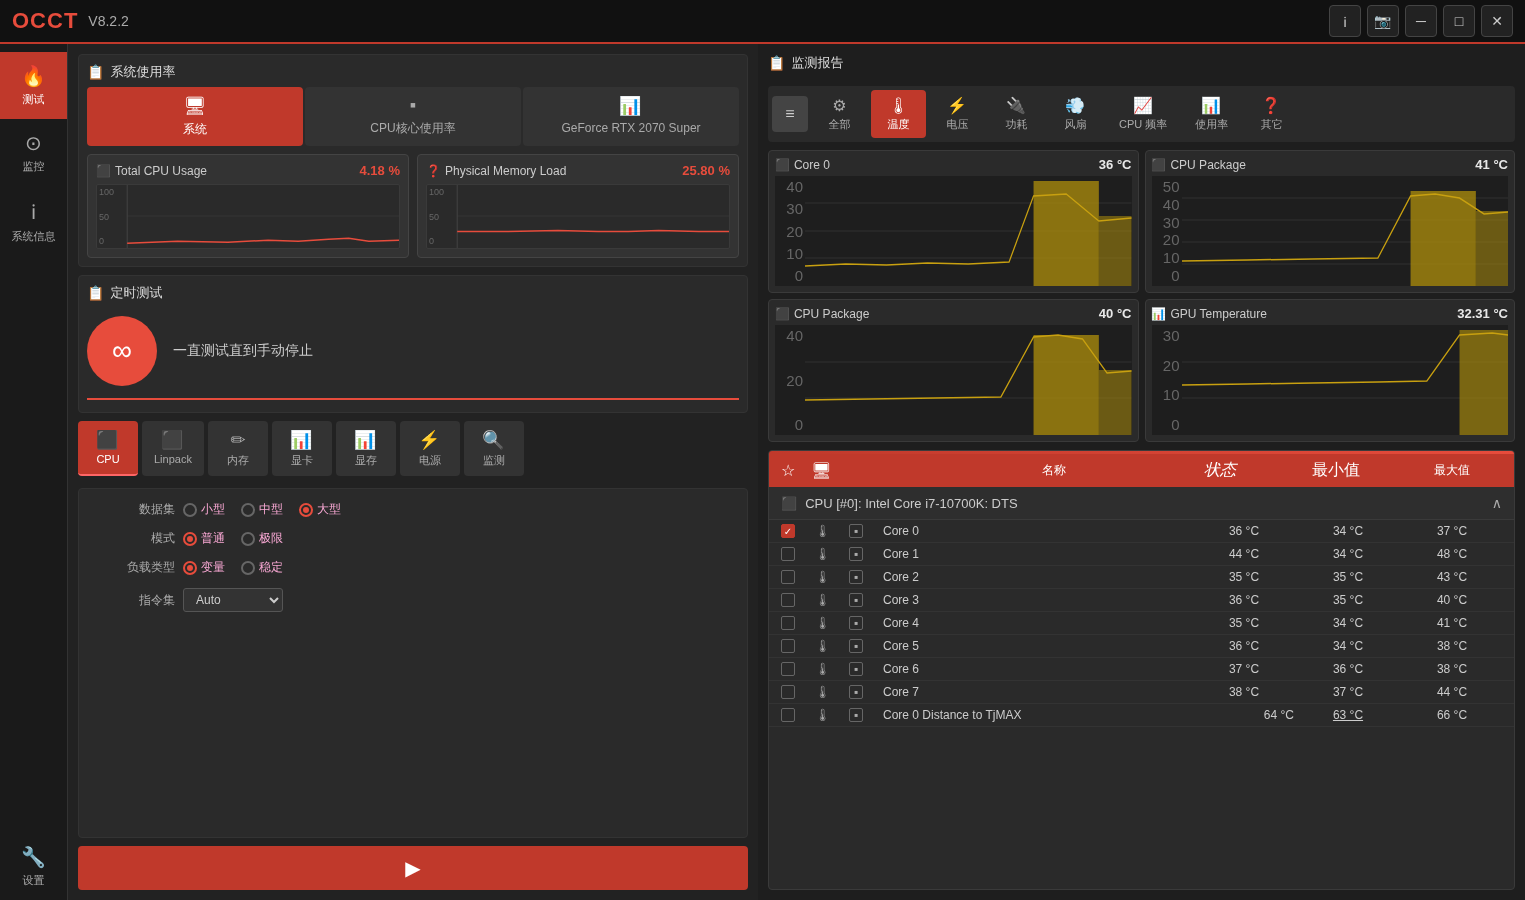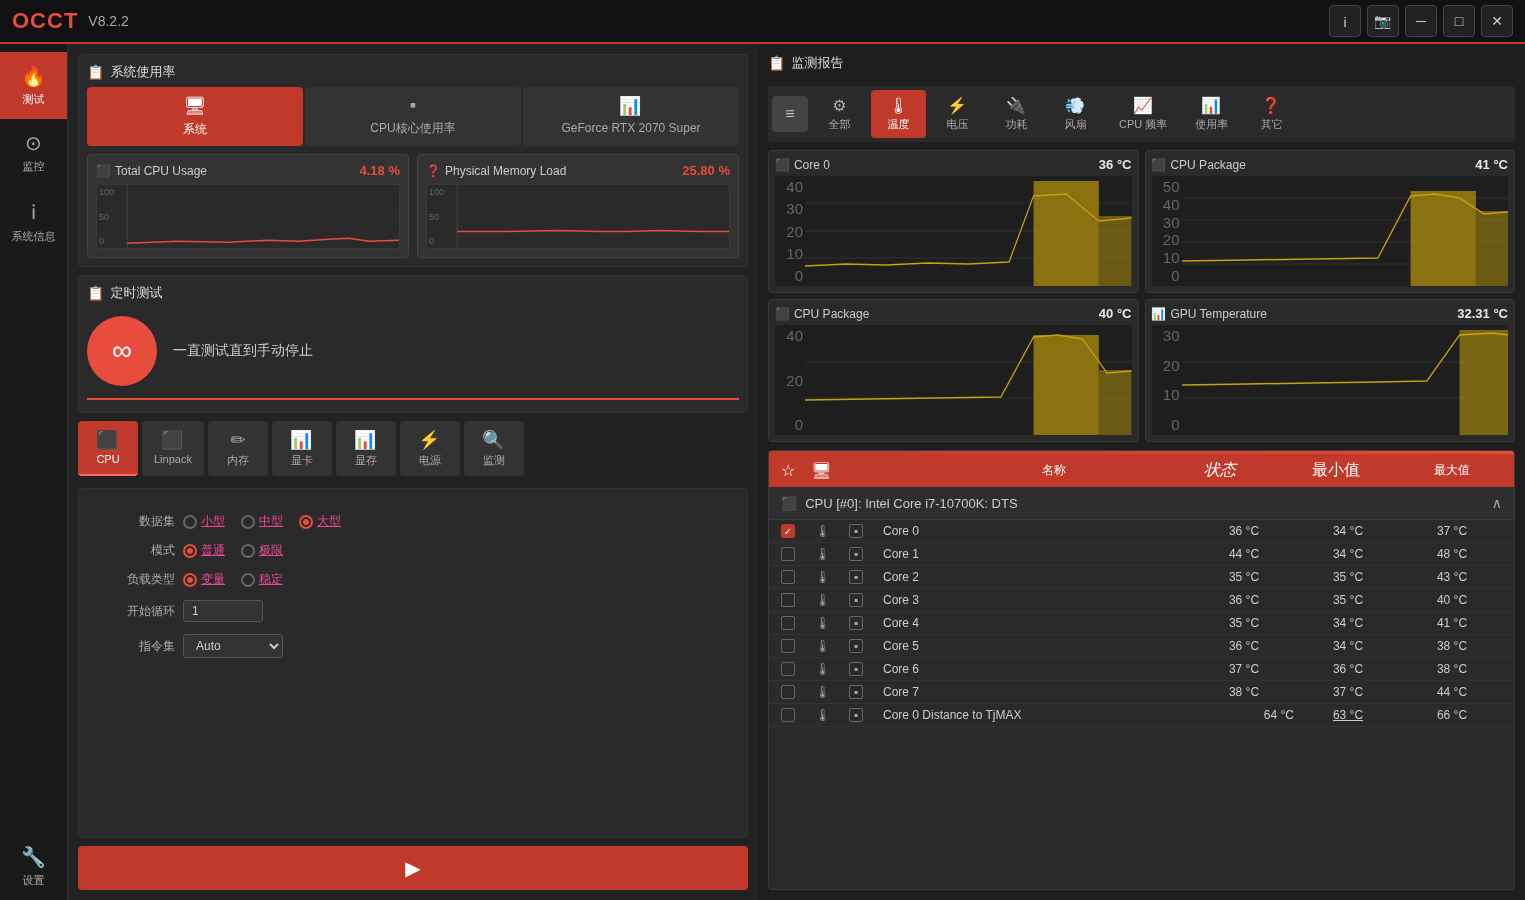--- a/index.html
+++ b/index.html
@@ -272,21 +272,21 @@
       border-bottom: 2px solid #ff6666;
     }
     .test-type-tab .tab-icon { font-size: 18px; }
 
     
     .config-area {
       flex: 1;
       background: #2a2a2a;
       border: 1px solid #333;
       border-radius: 4px;
-      padding: 24px 16px;
+      padding: 12px 16px;
       display: flex;
       flex-direction: column;
       gap: 12px;
       overflow: hidden;
     }
     .config-row {
       display: flex;
       align-items: center;
       gap: 8px;
     }
@@ -300,23 +300,22 @@
     .radio-group {
       display: flex;
       gap: 16px;
       align-items: center;
     }
     .radio-item {
       display: flex;
       align-items: center;
       gap: 4px;
       font-size: 12px;
-      color: #ec4899;
+      color: #f9a8d4;
       cursor: pointer;
-      text-decoration: underline;
     }
     .radio-circle {
       width: 14px;
       height: 14px;
       border-radius: 50%;
       border: 2px solid #666;
       display: flex;
       align-items: center;
       justify-content: center;
     }
@@ -740,24 +739,20 @@
               <div class="radio-circle checked"></div>
               <span>变量</span>
             </label>
             <label class="radio-item">
               <div class="radio-circle"></div>
               <span>稳定</span>
             </label>
           </div>
         </div>
 
-        <div class="config-row">
-          <div class="config-label">开始循环</div>
-          <input class="config-input" type="text" value="1" style="">
-        </div>
 
         <div class="config-row">
           <div class="config-label">指令集</div>
           <select class="config-select">
             <option>Auto</option>
           </select>
         </div>
 
       </div>
 

